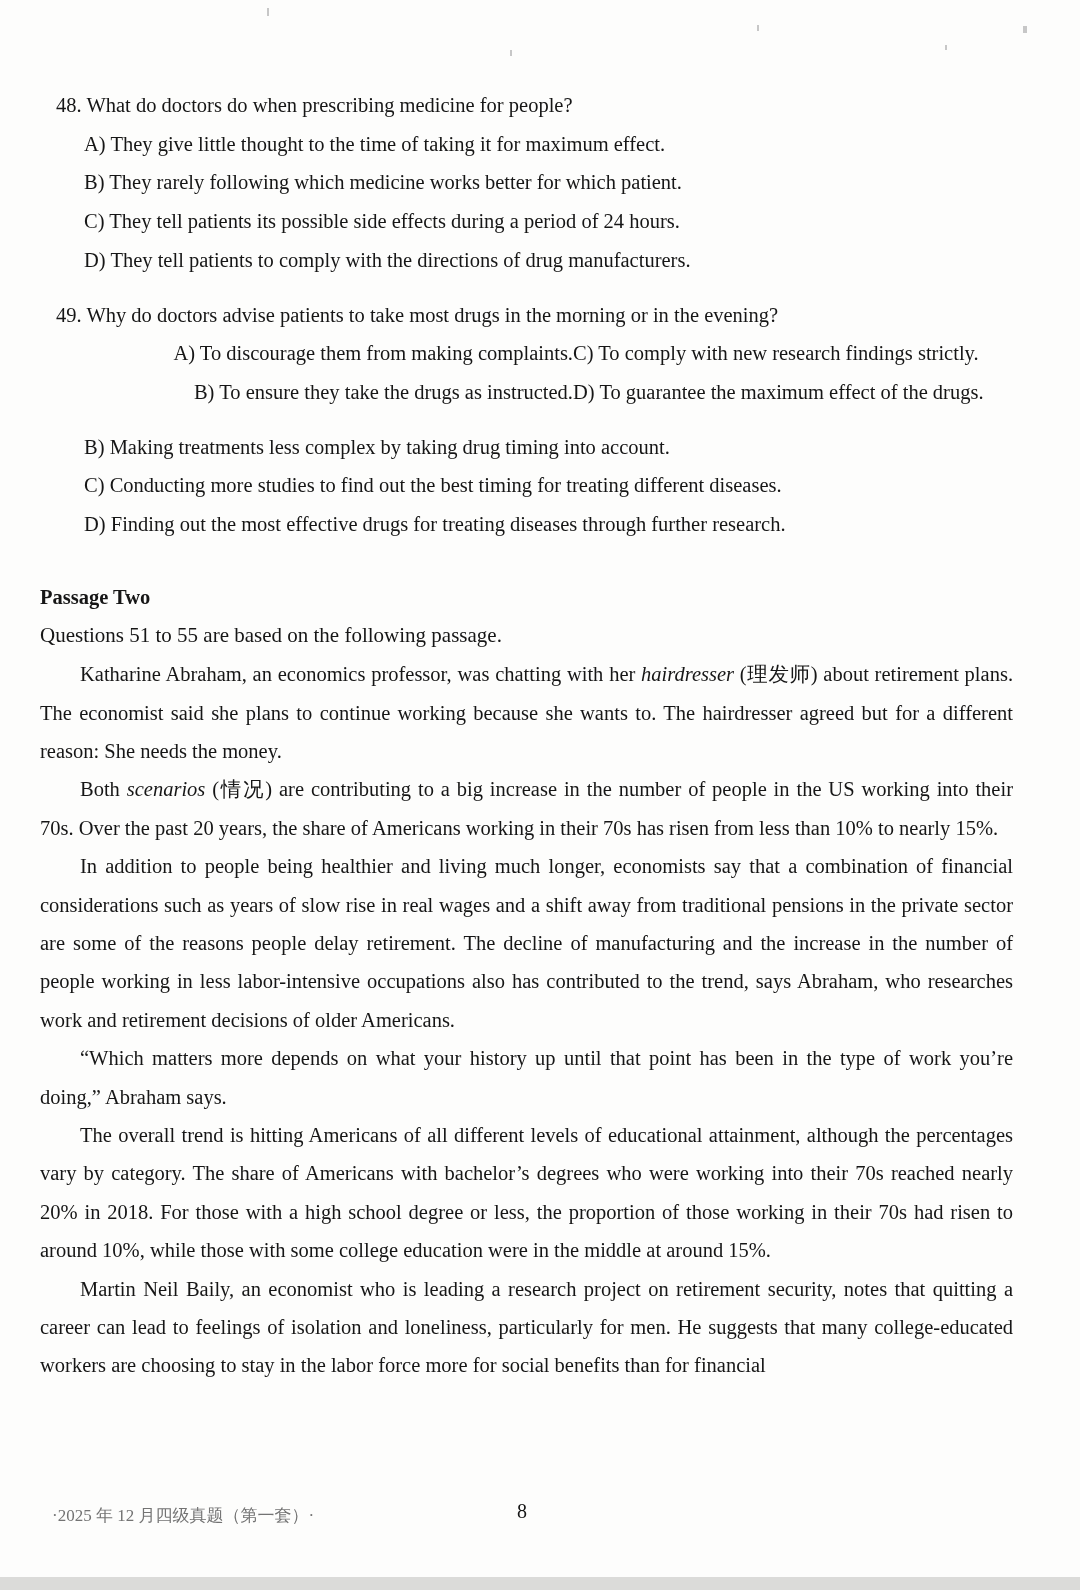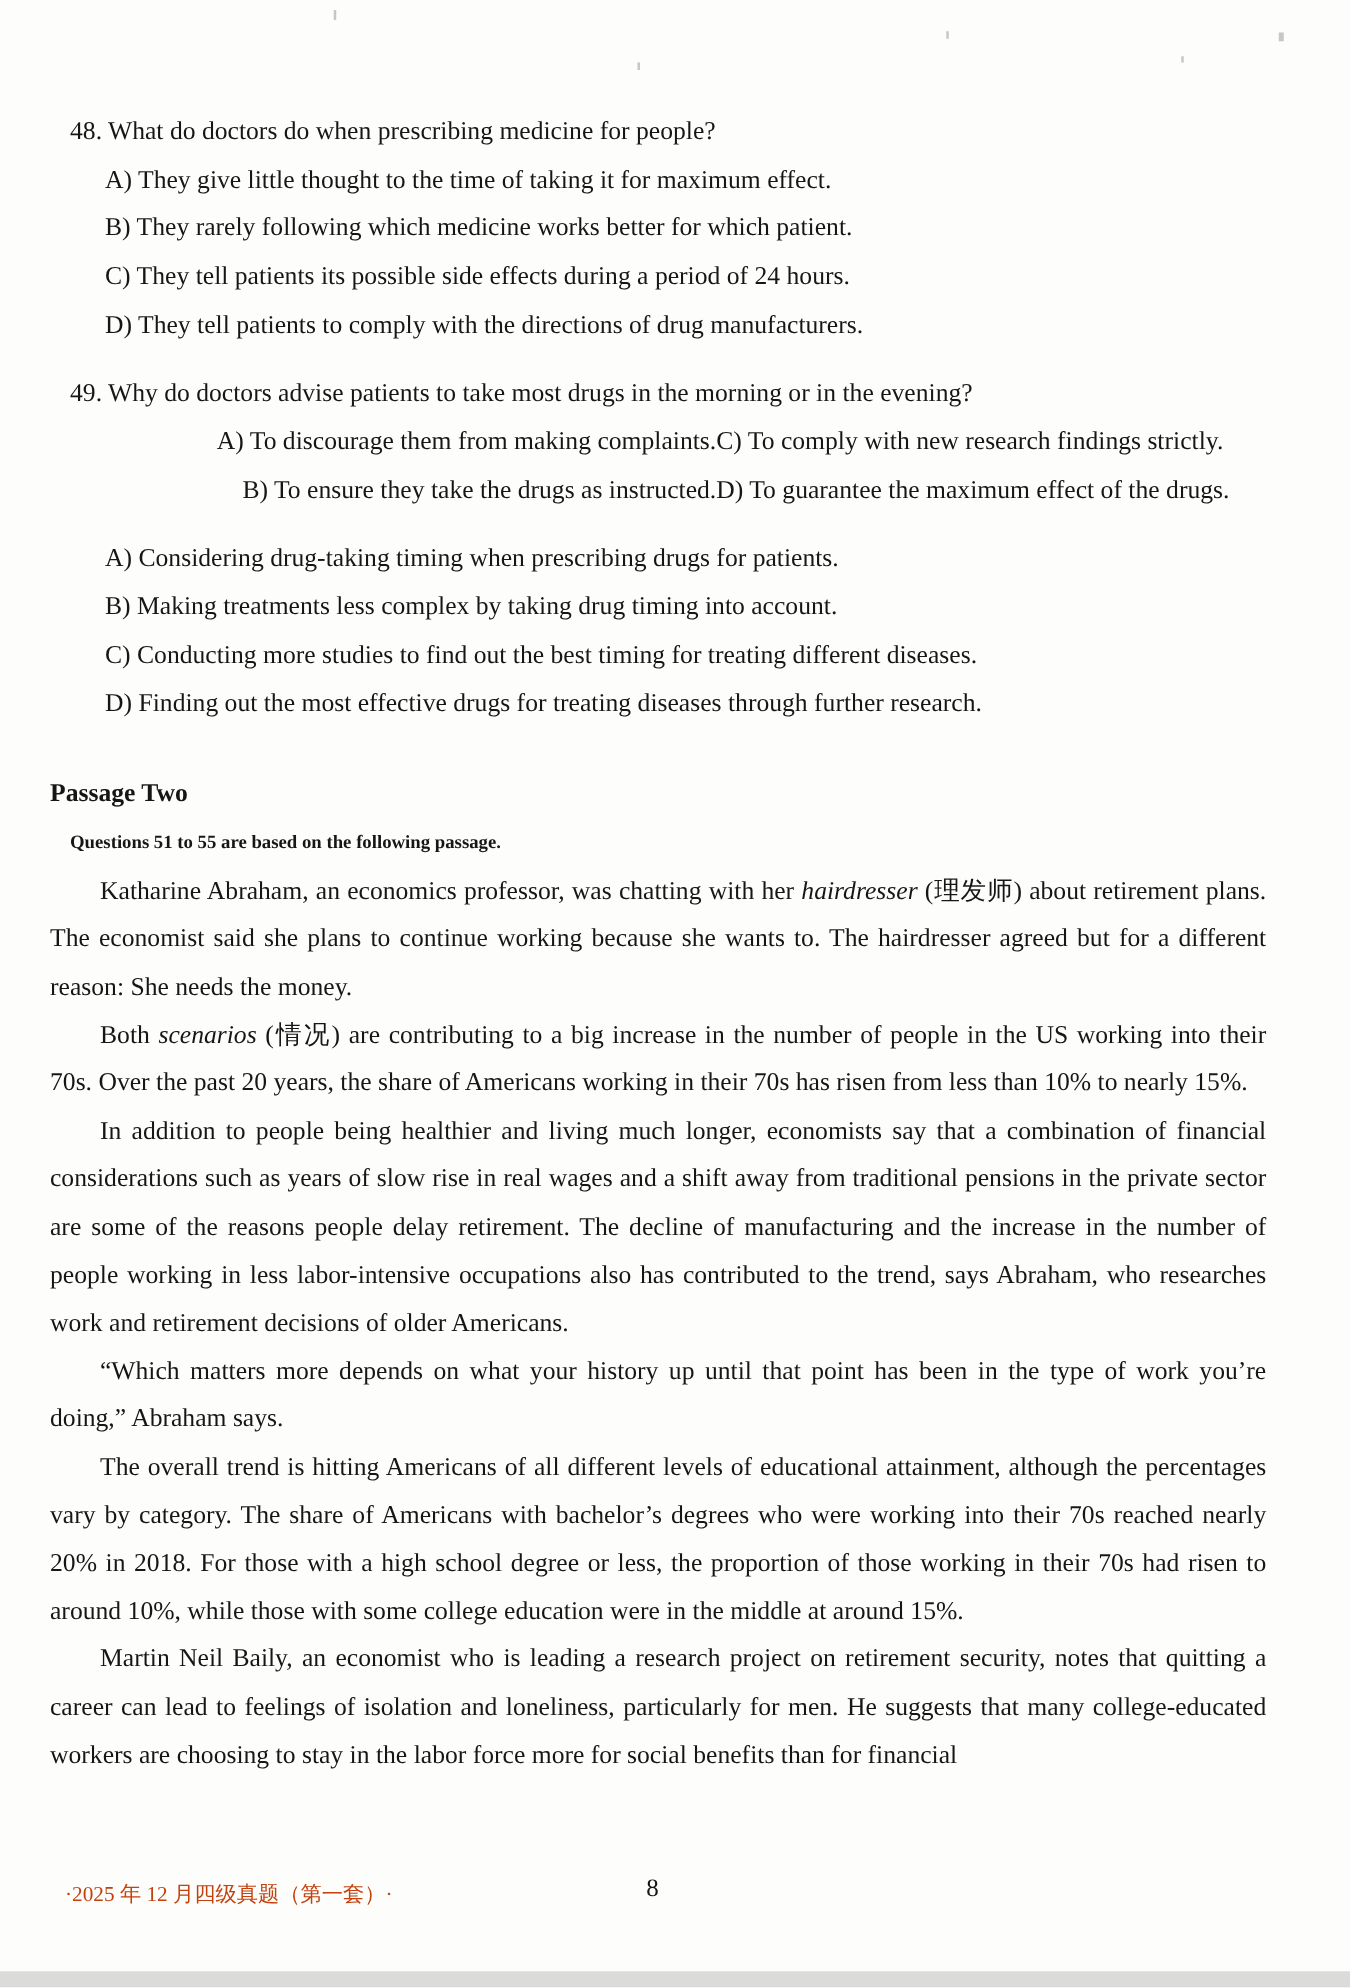--- a/index.html
+++ b/index.html
@@ -25,34 +25,34 @@
   .opt-row.two-col { display: flex; text-align: right; }
   .opt-row.two-col .option:first-child { flex: 0 0 489px; width: 489px; }
   .option { white-space: nowrap; }
 
   
   .passage-heading {
     margin-top: 34px;
     font-size: 20.5px; font-weight: 700; line-height: 38.7px;
   }
   .passage-instruction {
-    font-size: 15px; font-weight: 700; line-height: 38.7px; margin-left: 16px;
+    font-size: 21px; font-weight: 400; line-height: 38.7px;
   }
   .para {
     margin: 0;
     font-size: 20.5px; line-height: 38.4px;
     text-align: justify; text-indent: 40px;
   }
   .para i { font-style: italic; }
 
   
   .footer-source {
     position: absolute; left: 52px; top: 1504;
     top: 1504px;
-    font-size: 17px; color: #c2410c;
+    font-size: 17px; color: #737373;
   }
   .footer-page {
     position: absolute; left: 517px; top: 1500px;
     font-size: 20px; color: #161616;
   }
 
   
   .scan-bar {
     position: absolute; left: 0; bottom: 0;
     width: 100%; height: 13px;
@@ -87,23 +87,20 @@
           <div class="option"><span class="opt-label">A)</span> <span class="opt-text">To discourage them from making complaints.</span></div>
           <div class="option"><span class="opt-label">C)</span> <span class="opt-text">To comply with new research findings strictly.</span></div>
         </div>
         <div class="opt-row two-col">
           <div class="option"><span class="opt-label">B)</span> <span class="opt-text">To ensure they take the drugs as instructed.</span></div>
           <div class="option"><span class="opt-label">D)</span> <span class="opt-text">To guarantee the maximum effect of the drugs.</span></div>
         </div>
       </div>
       <div class="question">
         <div class="opt-row">
-          <div class="option"><span class="opt-label">A)</span> <span class="opt-text">Considering drug-taking timing when prescribing drugs for patients.</span></div>
-        </div>
-        <div class="opt-row">
           <div class="option"><span class="opt-label">B)</span> <span class="opt-text">Making treatments less complex by taking drug timing into account.</span></div>
         </div>
         <div class="opt-row">
           <div class="option"><span class="opt-label">C)</span> <span class="opt-text">Conducting more studies to find out the best timing for treating different diseases.</span></div>
         </div>
         <div class="opt-row">
           <div class="option"><span class="opt-label">D)</span> <span class="opt-text">Finding out the most effective drugs for treating diseases through further research.</span></div>
         </div>
       </div>
     </div>

